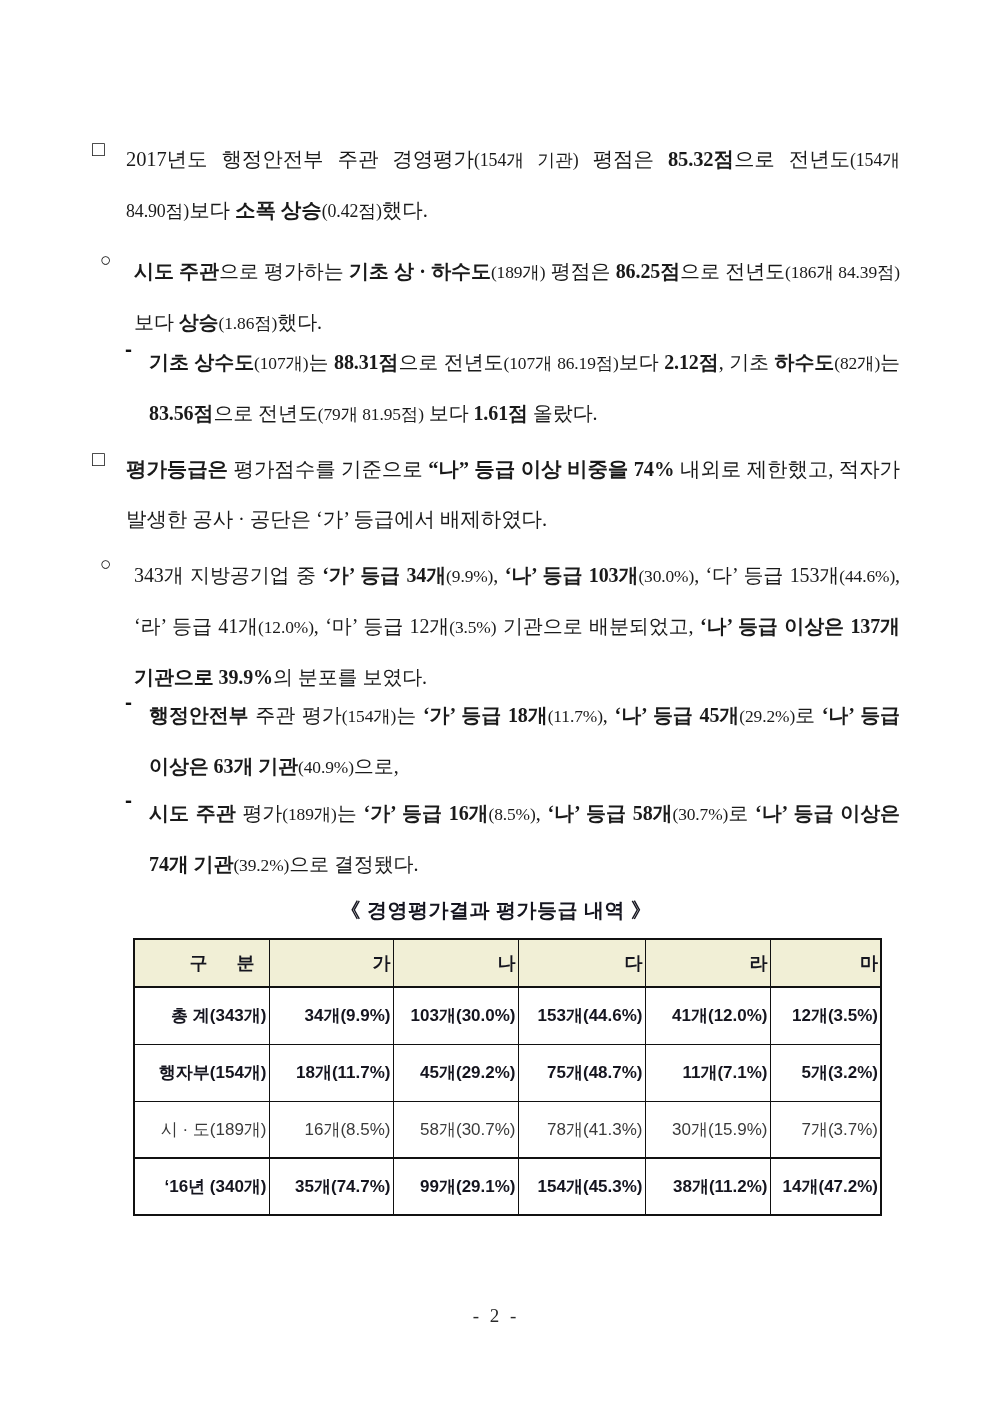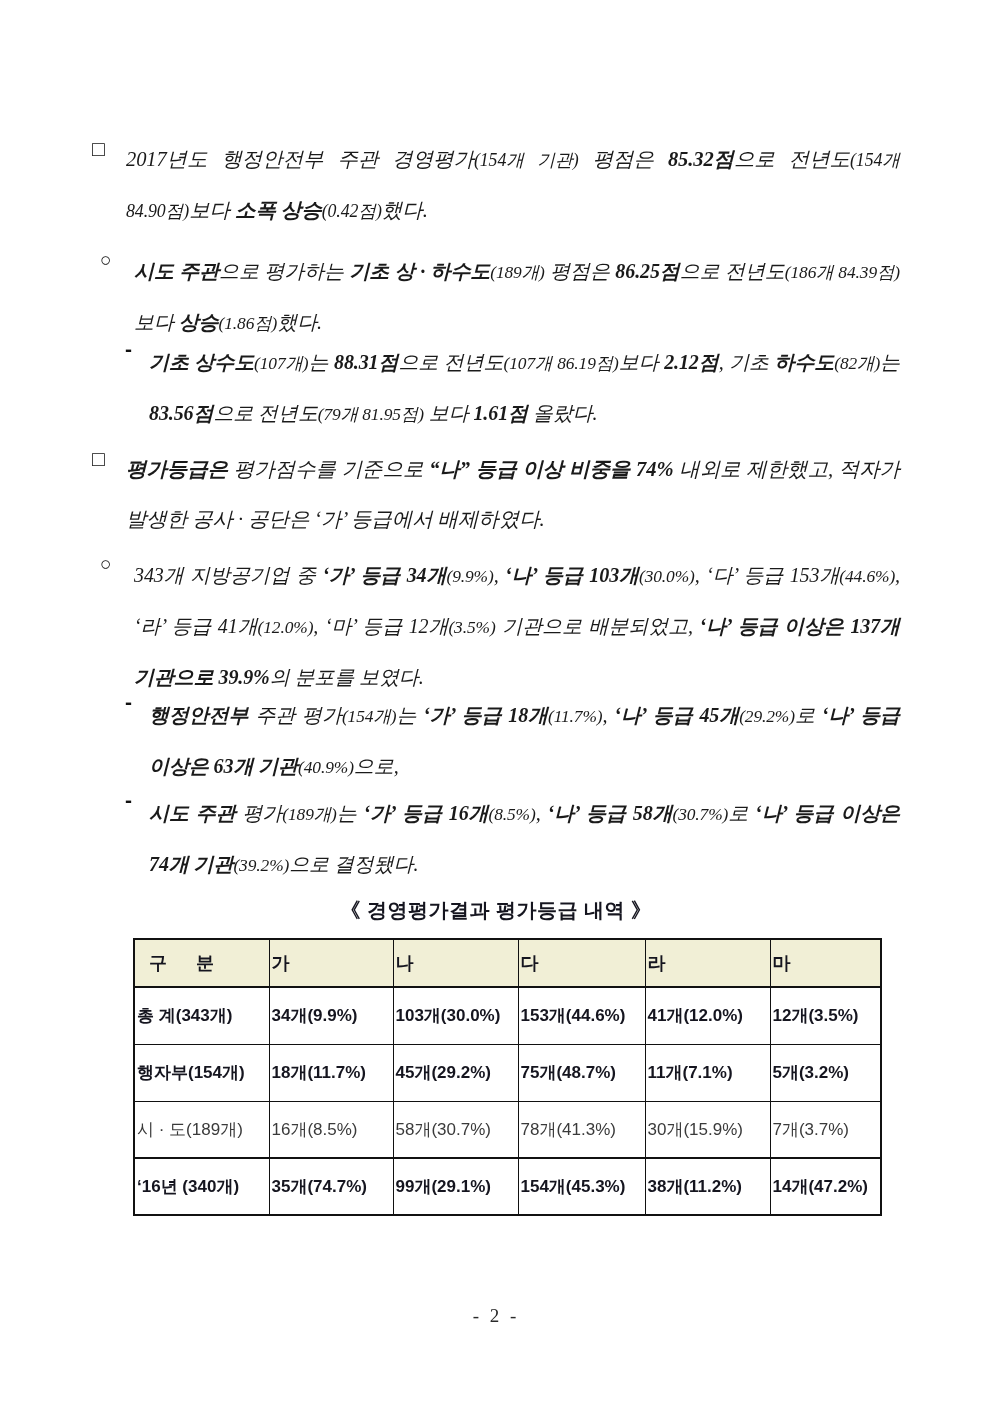--- a/index.html
+++ b/index.html
@@ -57,21 +57,20 @@
   }
 
   .para {
     flex: 1 1 auto;
     font-size: 20.5px;
     line-height: 50px;
     letter-spacing: -0.1px;
     text-align: justify;
     text-justify: inter-character;
     word-break: keep-all;
-    font-style: italic;
   }
   .para.lvl1 { font-size: 20.5px; }
   .para.lvl2 { font-size: 20px; }
   .para.lvl3 { font-size: 20px; }
 
   b, .b {
     font-weight: 700;
   }
   .sm {
     font-size: 0.87em;
@@ -96,21 +95,21 @@
     border-collapse: collapse;
     table-layout: fixed;
     font-family: "Liberation Sans", "DejaVu Sans", sans-serif;
     background: #fff;
   }
   .grade-table td, .grade-table th {
     border-left: 1px solid #111;
     border-right: 1px solid #111;
     border-top: 1px solid #111;
     border-bottom: 1px solid #111;
-    text-align: left;
+    text-align: right;
     vertical-align: middle;
     font-size: 17px;
     color: #15151f;
     padding: 0 2px;
     box-sizing: border-box;
   }
   .grade-table tr.hdr th {
     background: #f1efd6;
     font-weight: 700;
     font-size: 18px;

